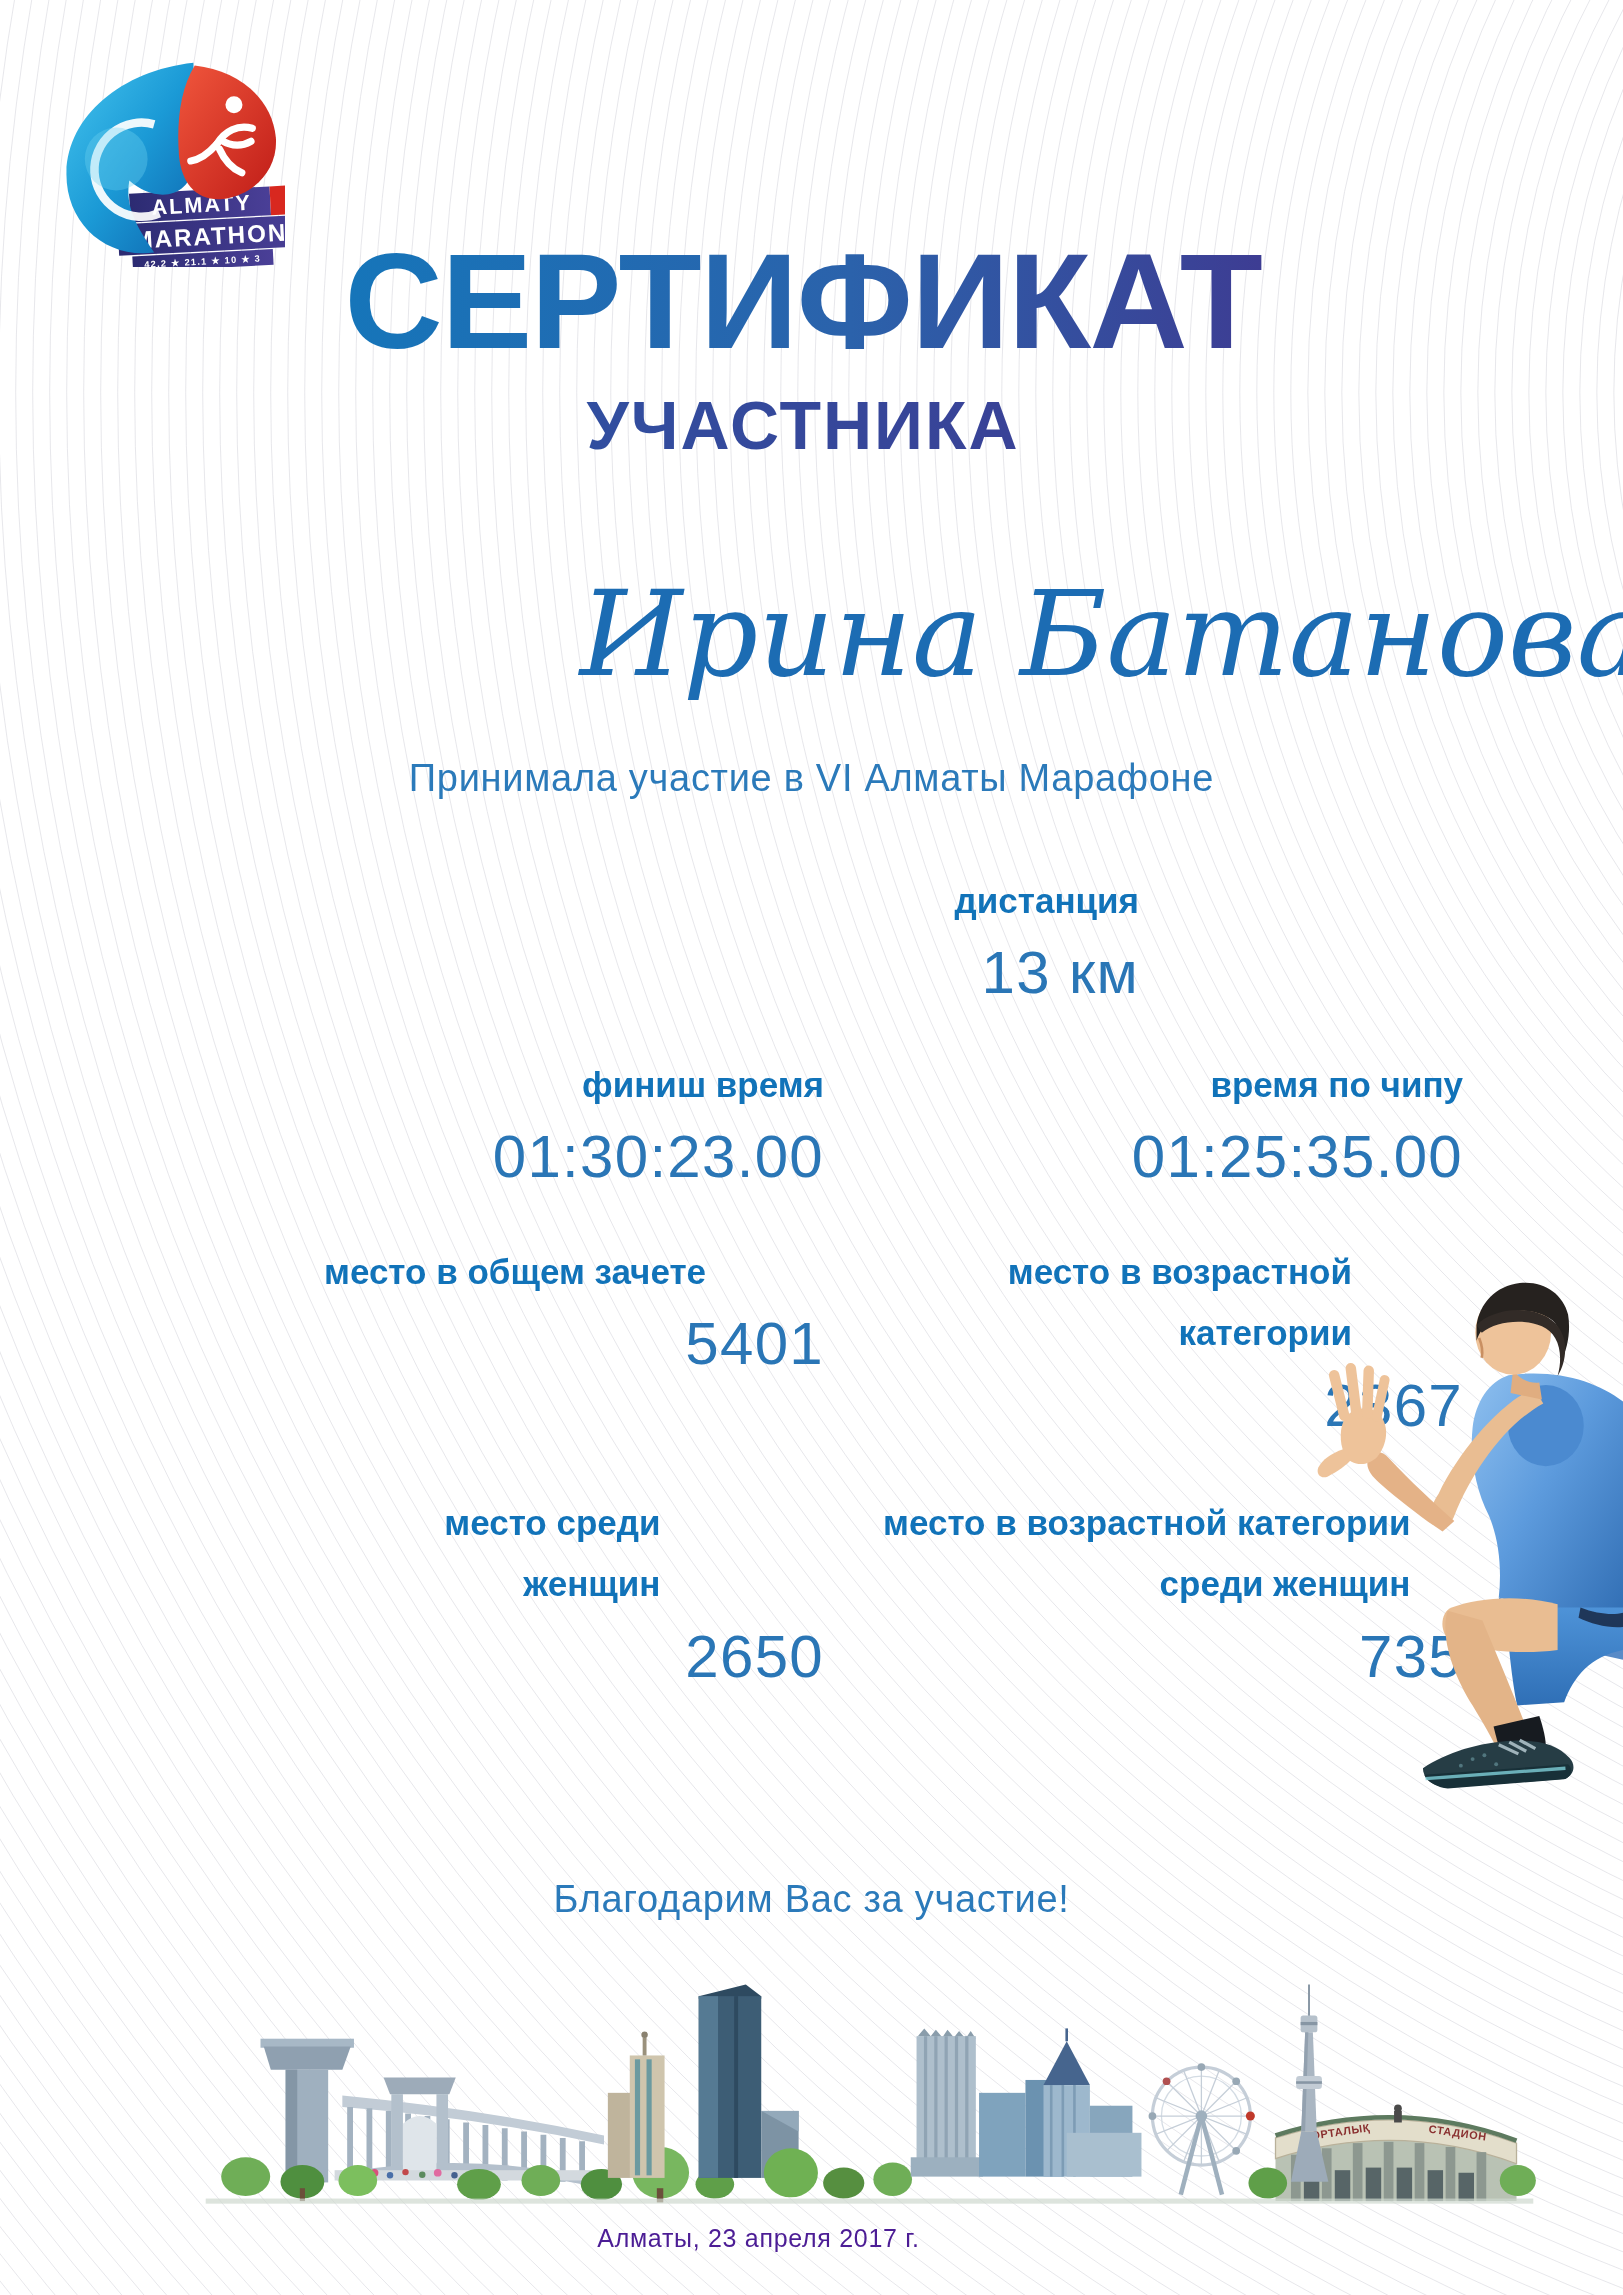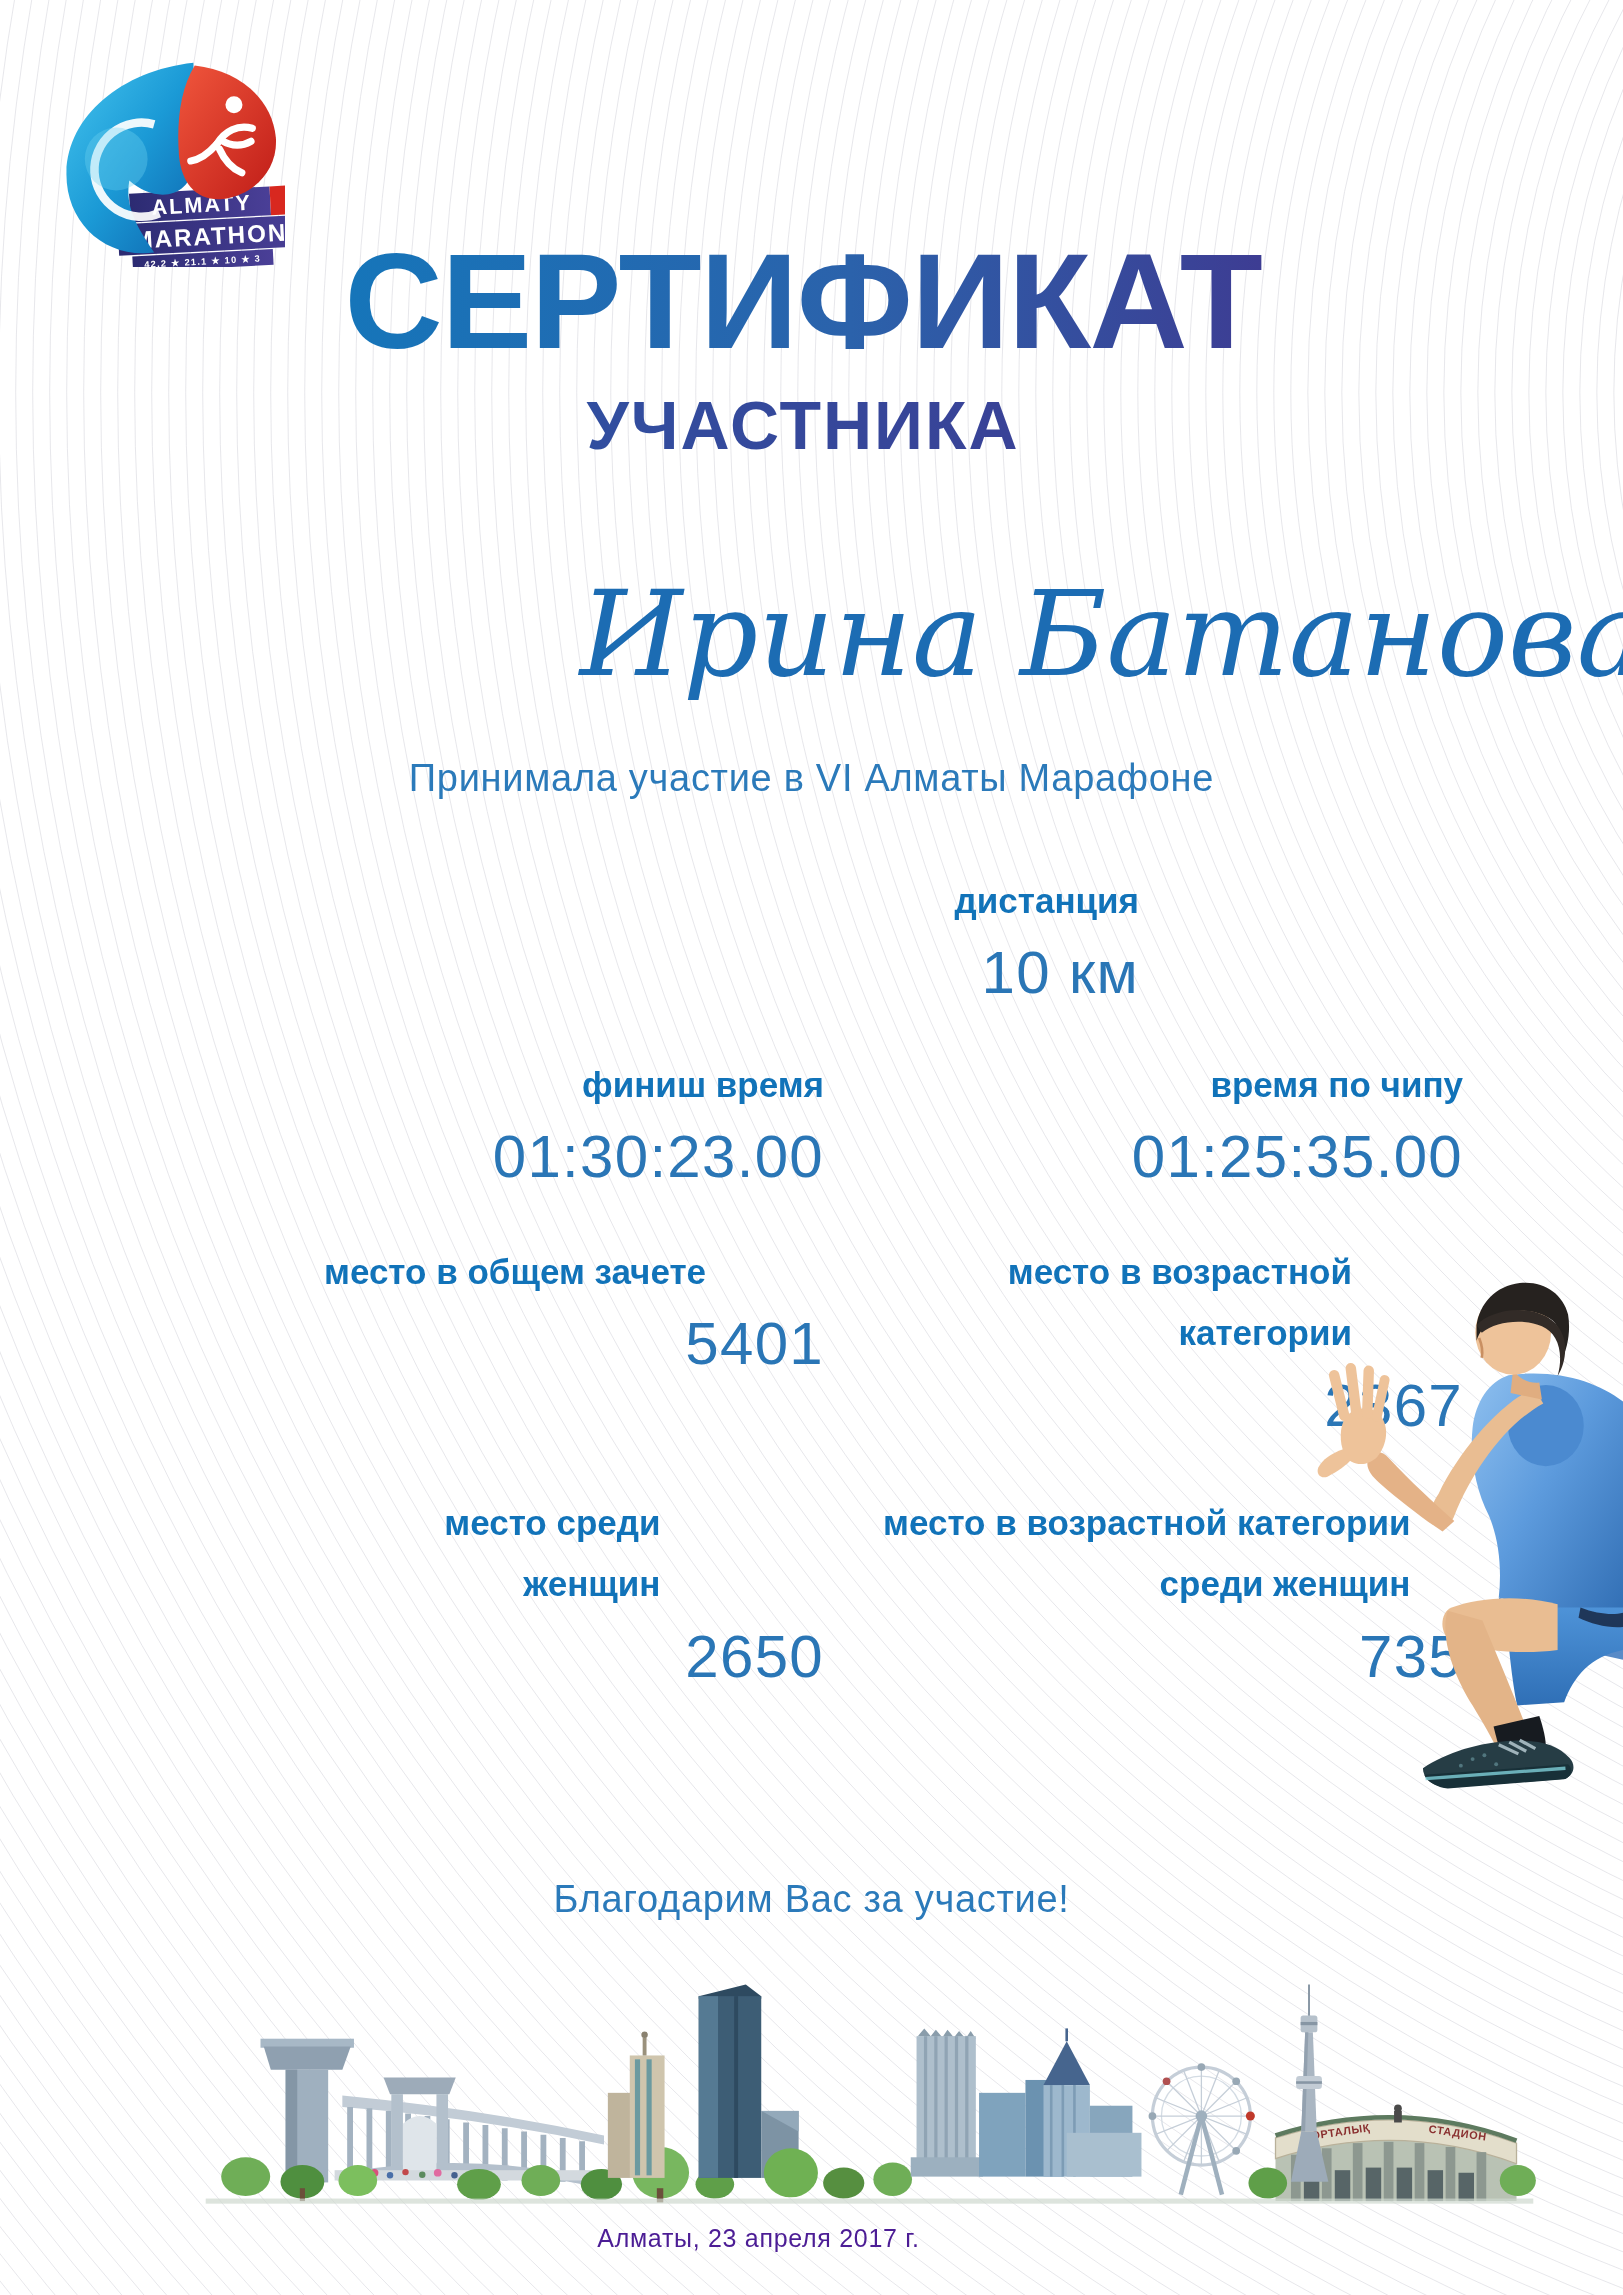--- a/index.html
+++ b/index.html
@@ -248,21 +248,21 @@
 
   <div class="title1">СЕРТИФИКАТ</div>
   <div class="title2">УЧАСТНИКА</div>
 
   <div class="name">Ирина Батанова</div>
 
   <div class="subtitle">Принимала участие в VI Алматы Марафоне</div>
 
   <div class="block dist">
     <div class="label">дистанция</div>
-    <div class="value">10 км</div>
+    <div class="value">13 км</div>
   </div>
 
   <div class="block cell-l row1">
     <div class="label">финиш время</div>
     <div class="value">01:30:23.00</div>
   </div>
   <div class="block cell-r row1">
     <div class="label">время по чипу</div>
     <div class="value">01:25:35.00</div>
   </div>

